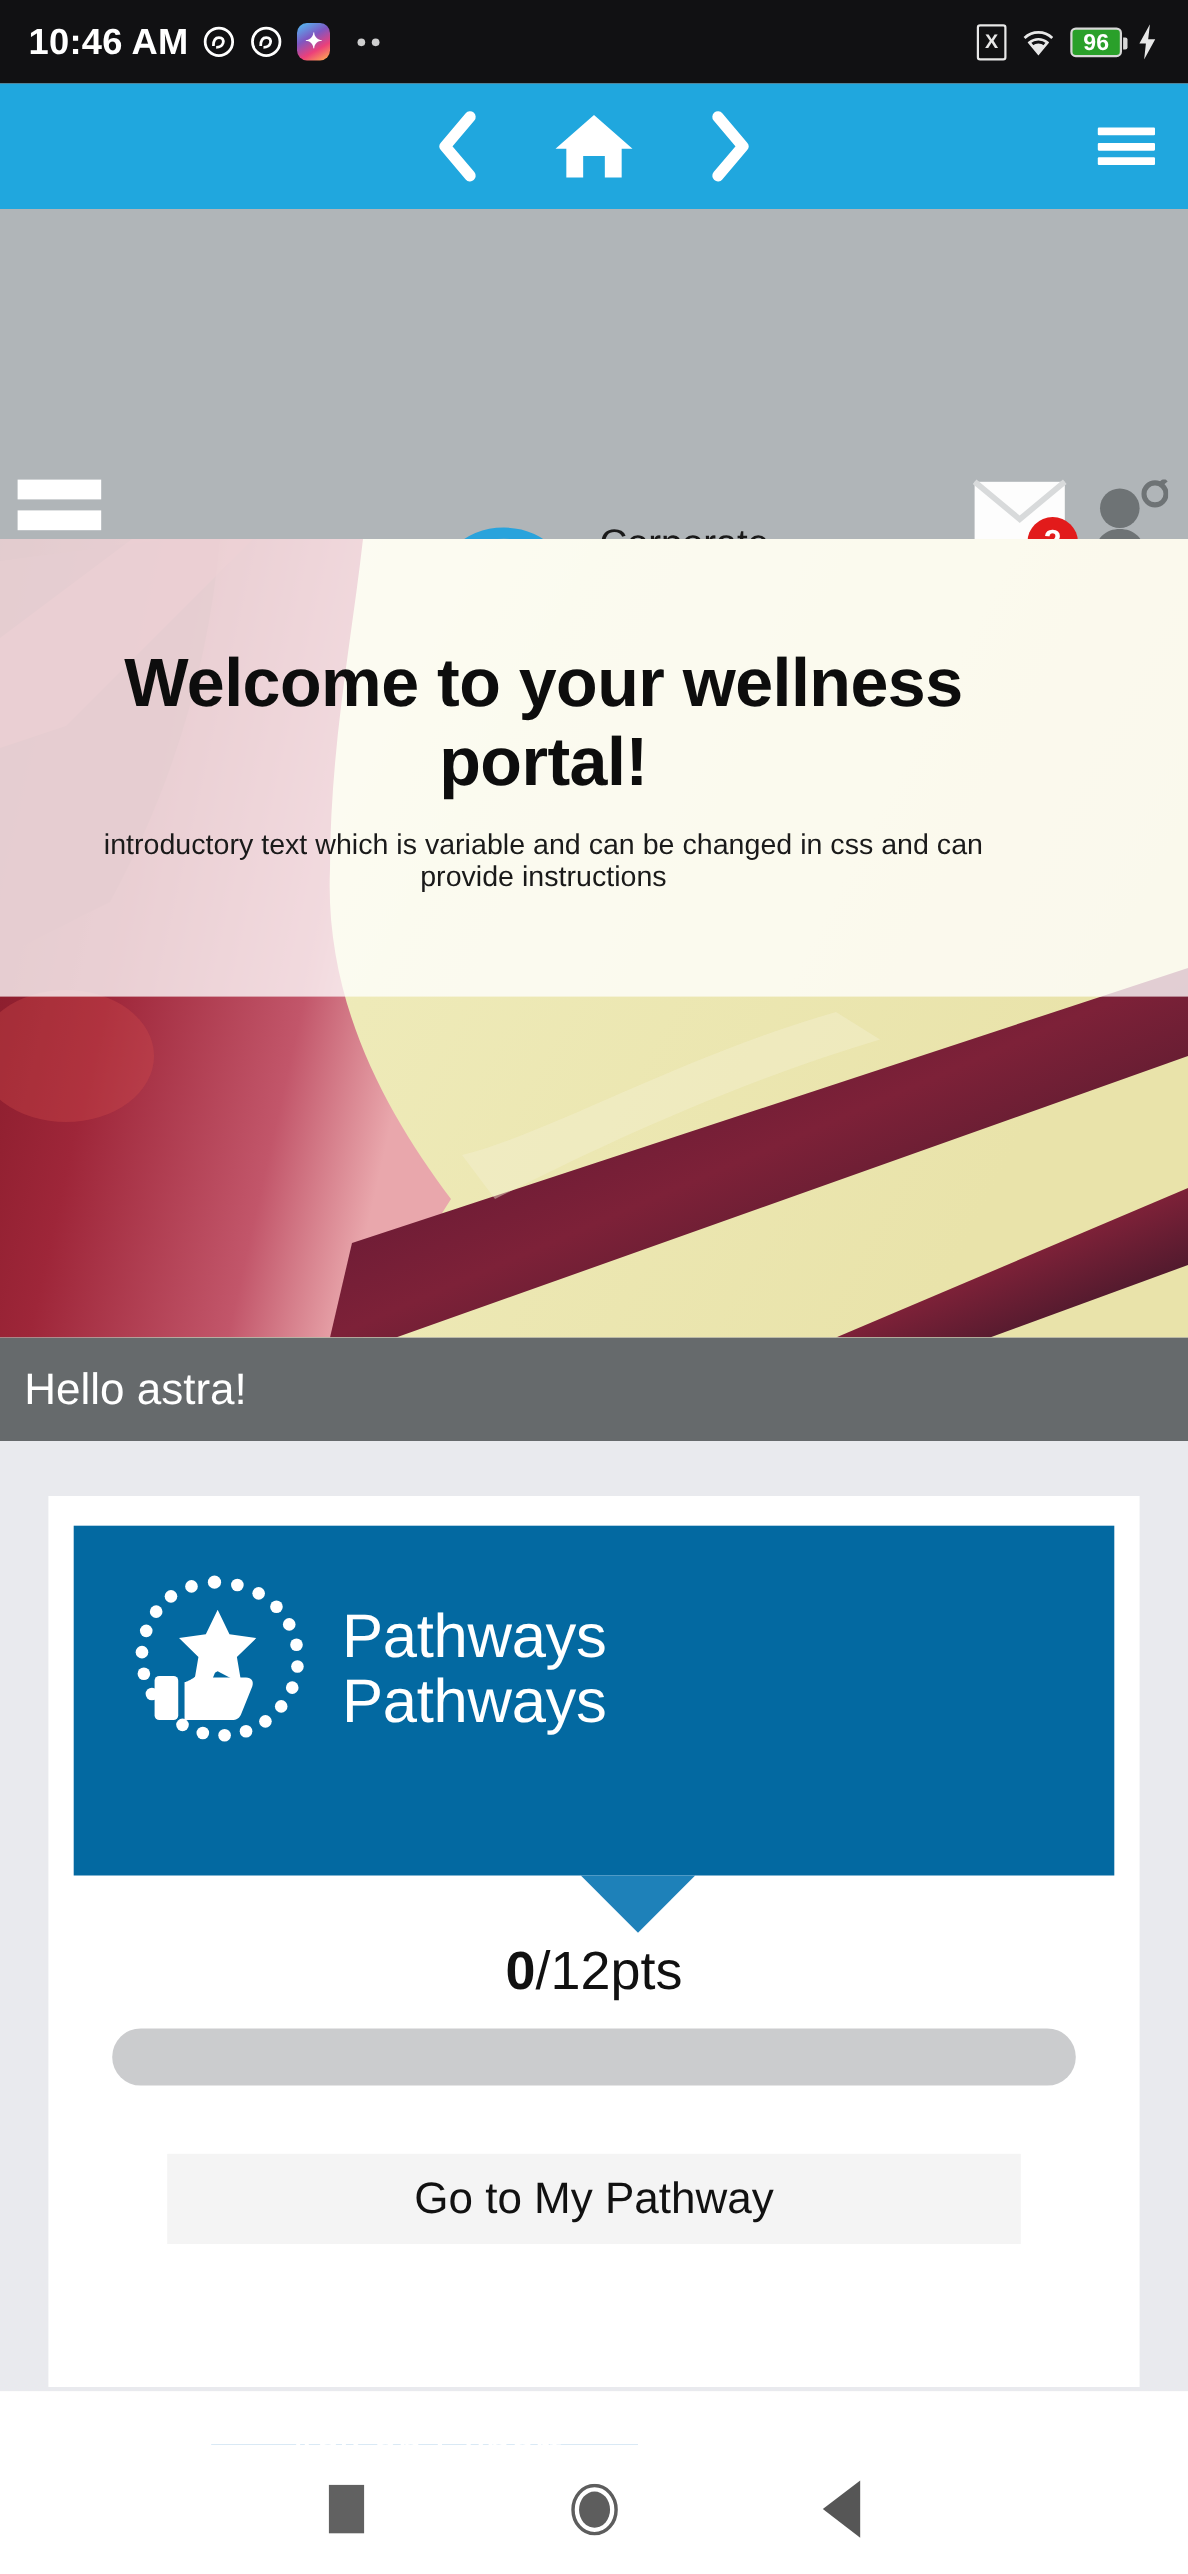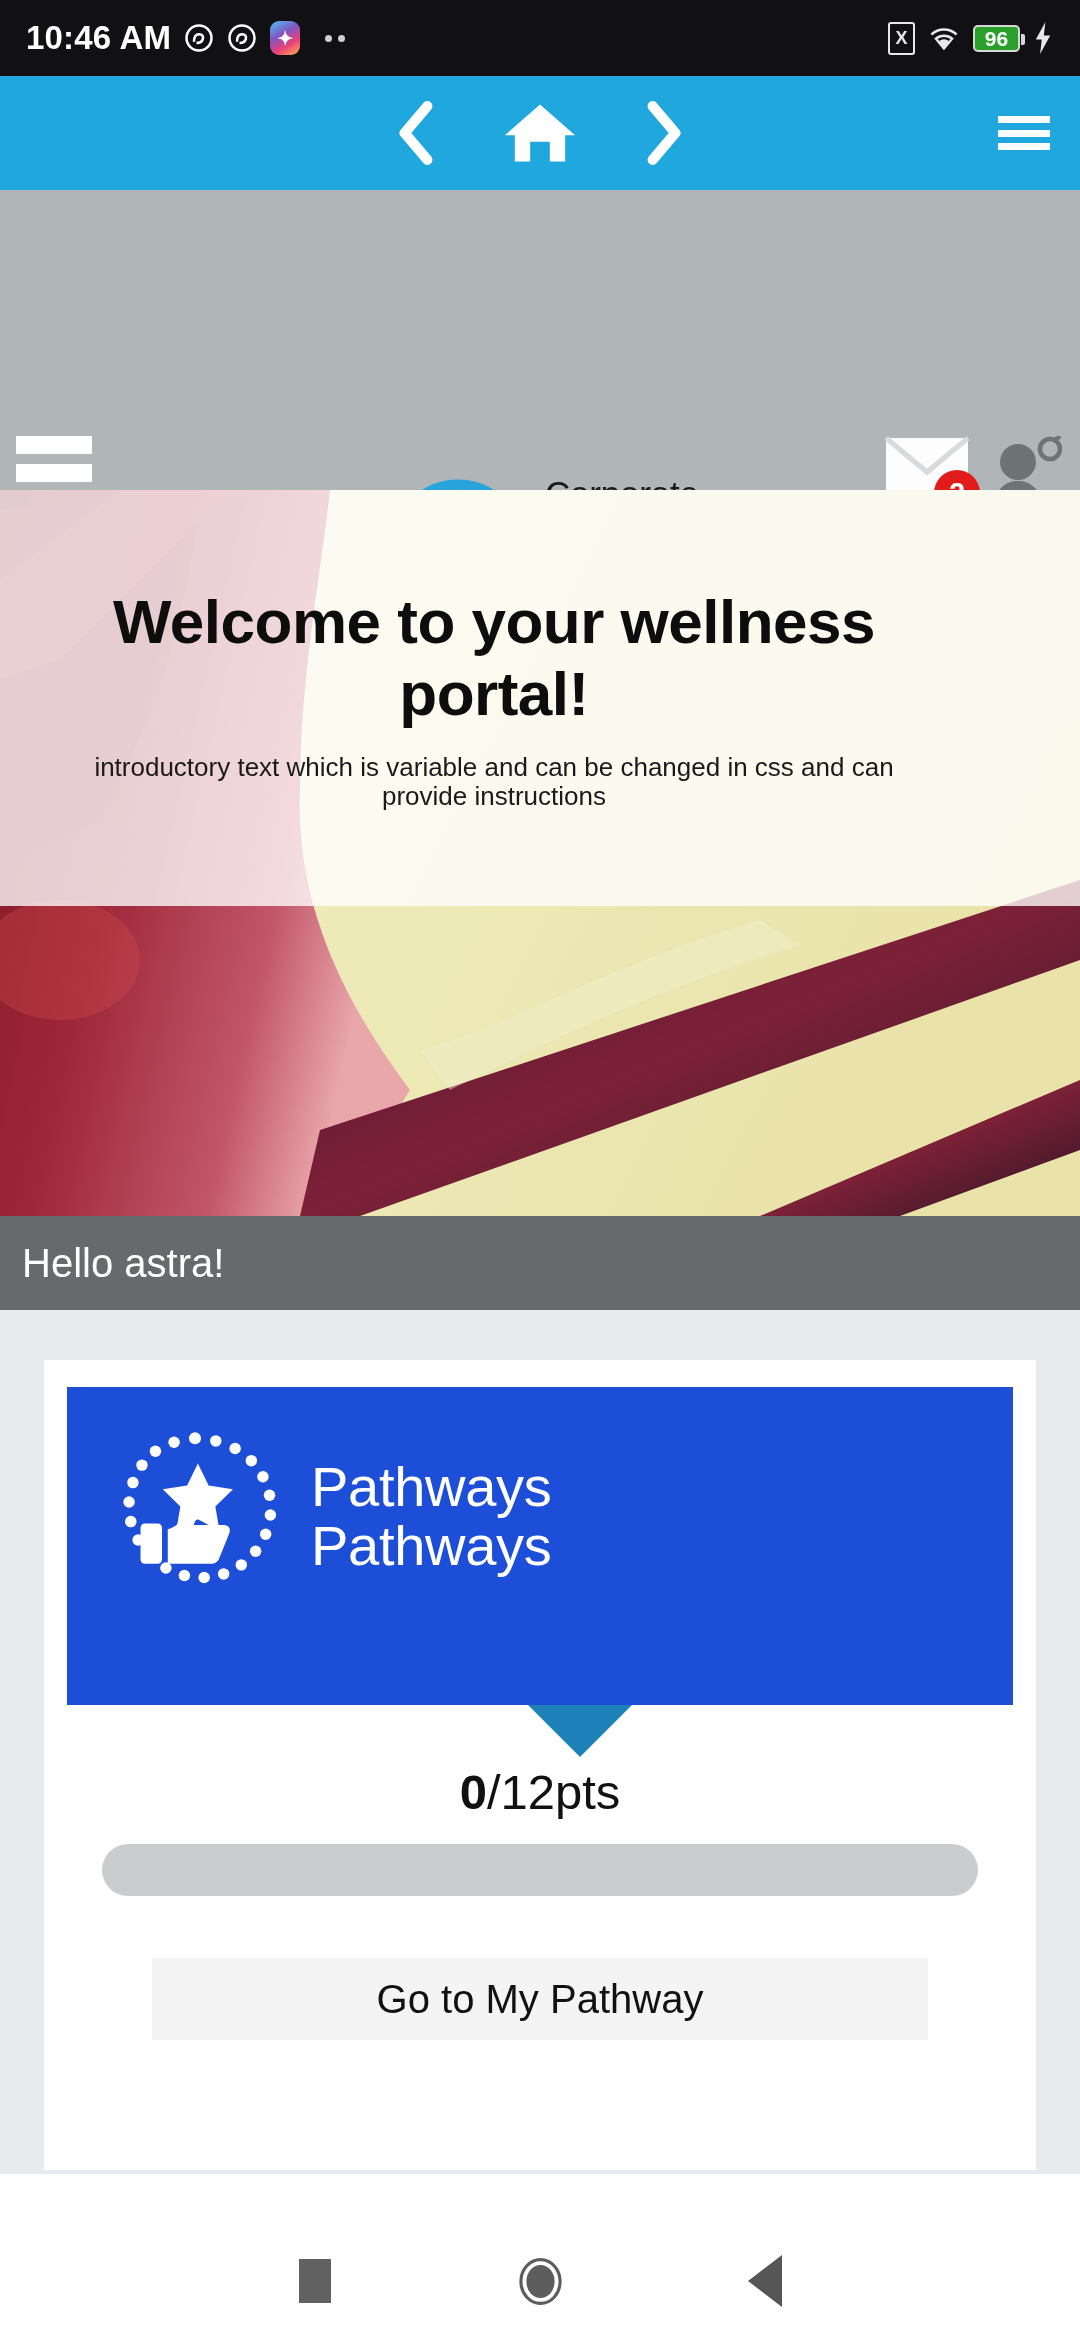--- a/index.html
+++ b/index.html
@@ -130,21 +130,21 @@
   .main {
     position:absolute; top: 1310px; left: 0; width: 1080px; height: 864px;
     background: #e9eaee;
   }
   .card {
     position:absolute; left: 44px; top: 50px; width: 992px; height: 810px;
     background: #ffffff;
   }
   .pathpanel {
     position:absolute; left: 23px; top: 27px; width: 946px; height: 318px;
-    background: #1d4ed8;
+    background: #0369a1;
   }
   .pathpanel .inner { display:flex; align-items:center; padding: 42px 0 0 42px; gap: 30px; }
   .badge-circle { width: 172px; height: 172px; flex:none; }
   .pathtitle {
     color:#ffffff; font-size: 56px; line-height: 1.05; font-weight:400;
     letter-spacing: -.3px; padding-top: 4px;
   }
   .arrow-down {
     position:absolute; left: 484px; top: 345px;
     width: 0; height: 0;

